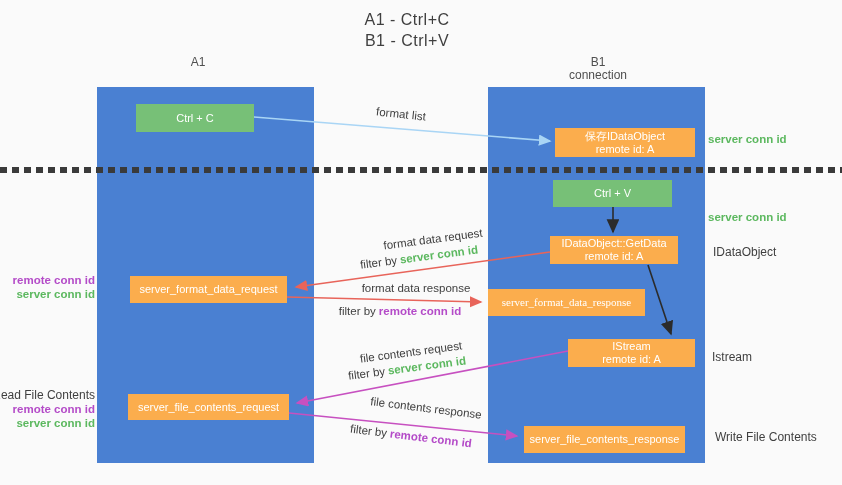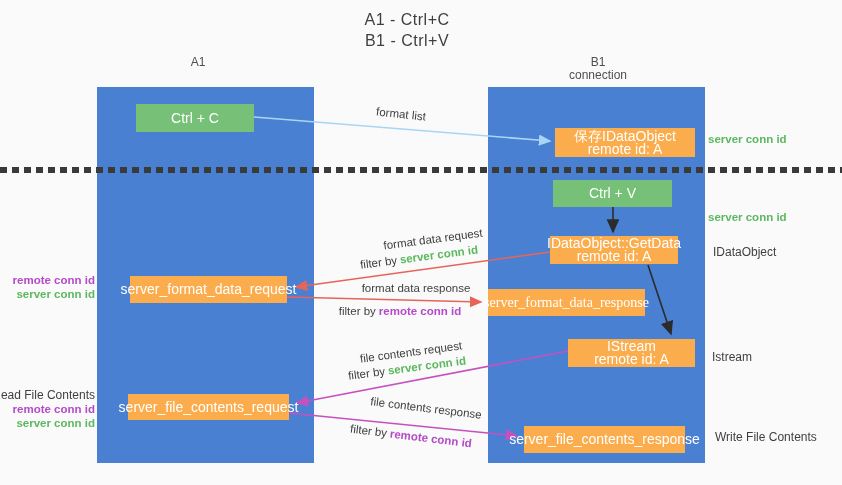--- a/index.html
+++ b/index.html
@@ -26,21 +26,21 @@
   .dotted{position:absolute;left:0;top:167px;width:842px;height:6px;z-index:2;
           background:repeating-linear-gradient(90deg,#3a3a3a 0 7px,transparent 7px 12px);}
 
   svg.arrows{position:absolute;left:0;top:0;z-index:3;}
   .s-red{stroke:var(--arrow-red);} .s-magenta{stroke:var(--arrow-magenta);}
   .s-blue{stroke:var(--arrow-blue);} .s-black{stroke:var(--arrow-black);}
   .f-red{fill:var(--arrow-red);} .f-magenta{fill:var(--arrow-magenta);}
   .f-blue{fill:var(--arrow-blue);} .f-black{fill:var(--arrow-black);}
   svg.arrows line{stroke-width:1.6px;}
 
-  .node{position:absolute;z-index:4;color:#fff;font-size:14px;line-height:13px;
+  .node{position:absolute;z-index:4;color:#fff;font-size:11px;line-height:13px;
         display:flex;flex-direction:column;align-items:center;justify-content:center;text-align:center;}
   .node.green{background:var(--box-green);}
   .node.orange{background:var(--box-orange);}
 
   .flow-label{position:absolute;z-index:5;white-space:nowrap;font-size:11.5px;color:var(--text-dark);}
   .key-green{color:var(--key-green);font-weight:bold;}
   .key-purple{color:var(--key-purple);font-weight:bold;}
   .filter-prefix{margin-right:3px;}
 
   .side-label{position:absolute;z-index:5;white-space:nowrap;font-size:12px;color:var(--text-dark);}

